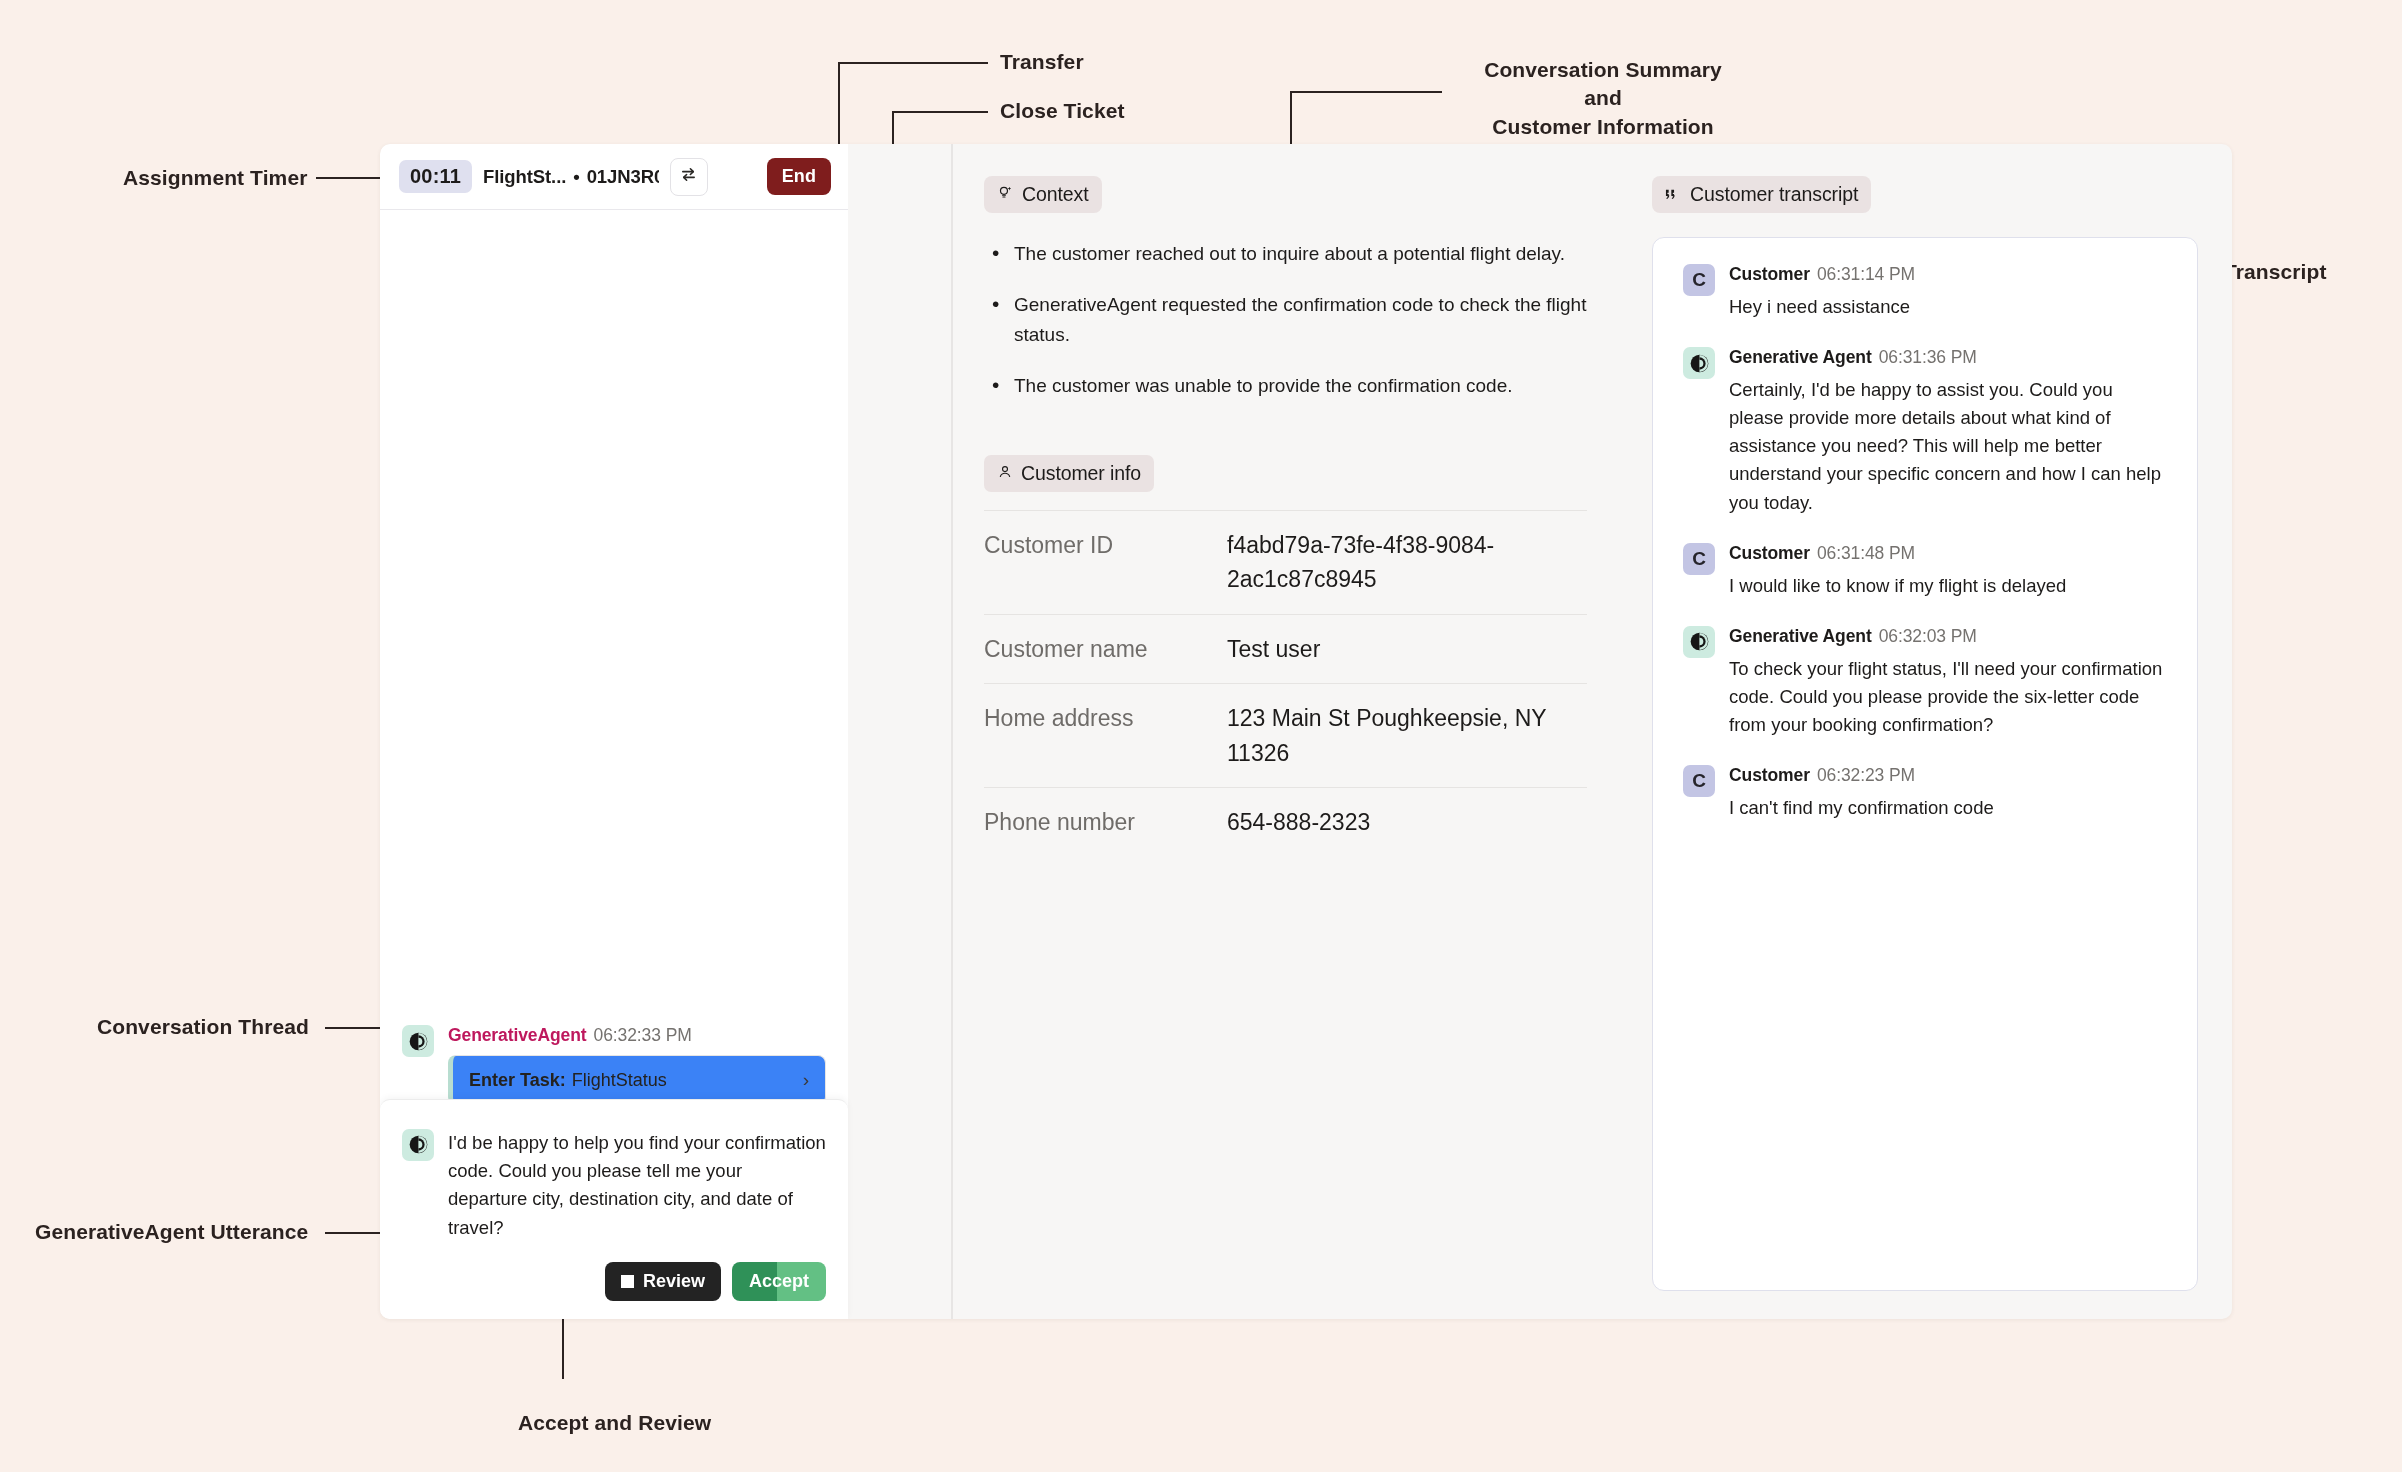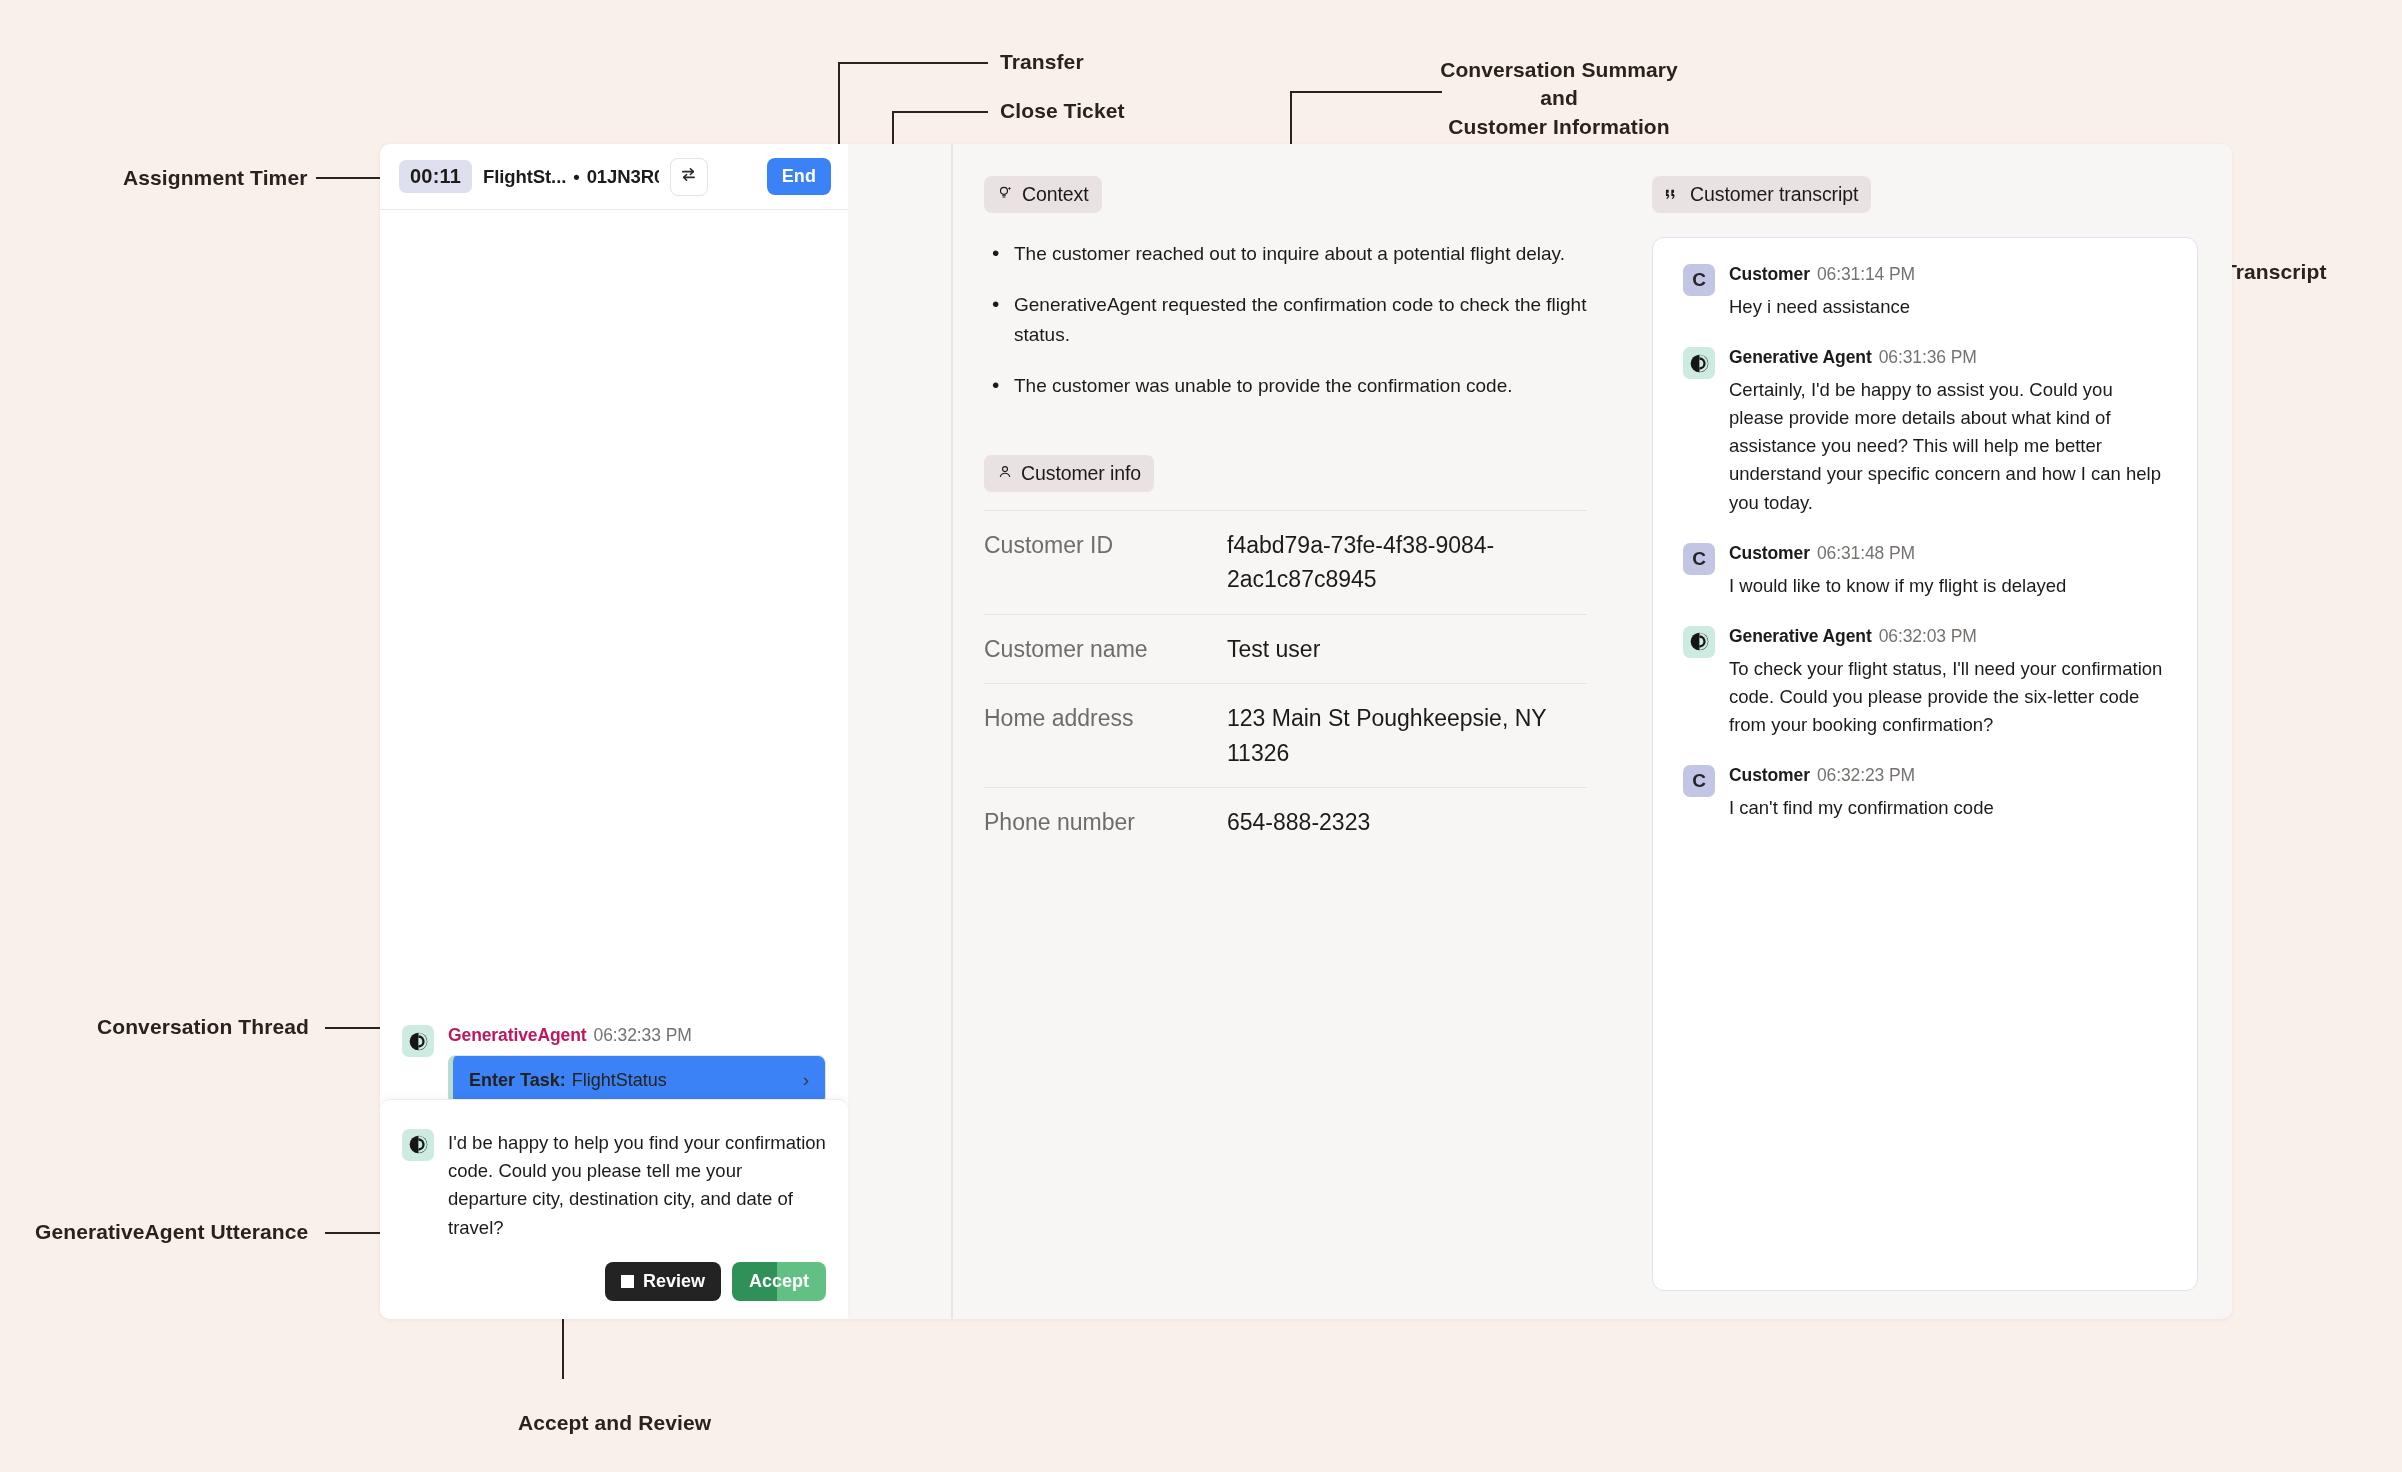--- a/index.html
+++ b/index.html
@@ -93,21 +93,21 @@
   .conv-title .dot { margin: 0 7px; }
   .icon-btn {
     width: 38px; height: 38px;
     border: 1.5px solid #e3e2e6;
     border-radius: 8px;
     background: #fff;
     display: flex; align-items: center; justify-content: center;
     flex: 0 0 auto;
   }
   .end-btn {
-    background: #3b82f6;
+    background: #7f1d1d;
     color: #fff;
     border-radius: 8px;
     padding: 8px 15px;
     font-size: 18px;
     font-weight: 700;
     flex: 0 0 auto;
     letter-spacing: 0.1px;
     margin-left: 48px;
   }
 
@@ -272,21 +272,21 @@
 <body>
 
 <div class="annot" style="left:1000px; top:48px;">Transfer</div>
 <div class="leader h" style="left:838px; top:62px; width:150px;"></div>
 <div class="leader v" style="left:838px; top:62px; height:88px;"></div>
 
 <div class="annot" style="left:1000px; top:97px;">Close Ticket</div>
 <div class="leader h" style="left:892px; top:111px; width:96px;"></div>
 <div class="leader v" style="left:892px; top:111px; height:42px;"></div>
 
-<div class="annot center" style="left:1424px; top:56px; width:270px;">
+<div class="annot center" style="left:1468px; top:56px; width:270px;">
   <span>Conversation Summary and</span><br>
   <span>Customer Information</span>
 </div>
 <div class="leader h" style="left:1290px; top:91px; width:152px;"></div>
 <div class="leader v" style="left:1290px; top:91px; height:107px;"></div>
 
 <div class="annot" style="left:123px; top:164px;">Assignment Timer</div>
 <div class="leader h" style="left:316px; top:177px; width:84px;"></div>
 
 <div class="annot" style="left:97px; top:1013px;">Conversation Thread</div>

